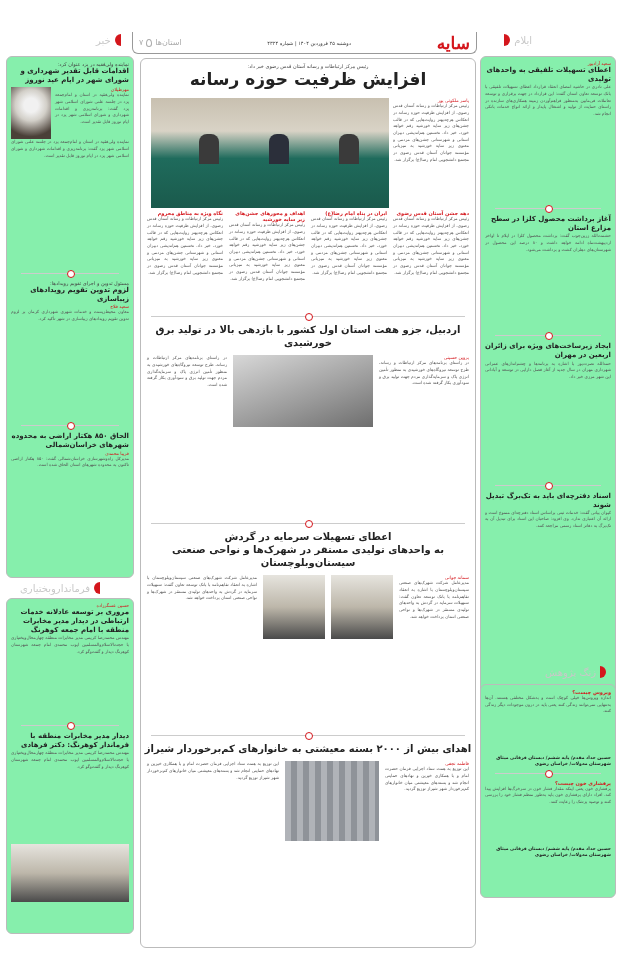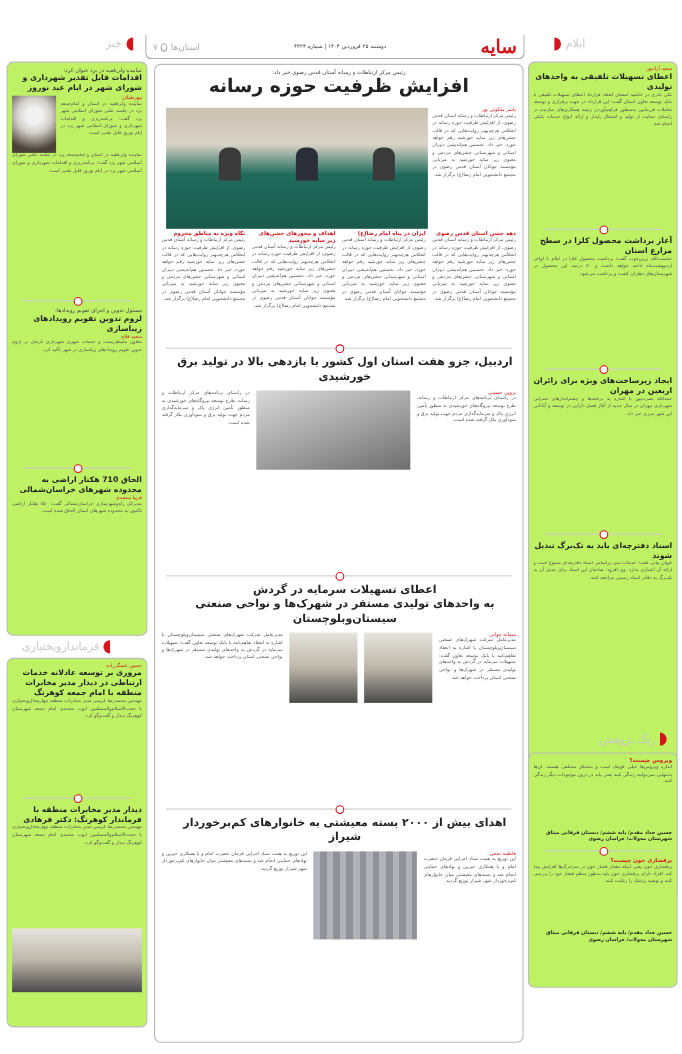--- a/index.html
+++ b/index.html
@@ -7,28 +7,28 @@
   .topbar { position: absolute; top: 32px; left: 0; width: 620px; height: 22px; }
   .section-tag { position: absolute; top: 2px; display: flex; align-items: center; gap: 4px; font-size: 10px; color: #c8c8c8; }
   .section-tag .redmark { width: 6px; height: 12px; background: #d4161c; border-radius: 0 6px 6px 0; }
   .tag-ilam { right: 88px; }
   .tag-khabar { left: 96px; justify-content: flex-end; }
   .masthead { position: absolute; top: 0; left: 132px; width: 345px; height: 22px; border: 1px solid #999; border-top: none; border-radius: 0 0 6px 6px; display: flex; align-items: center; justify-content: space-between; padding: 0 6px; }
   .masthead .logo { font-family: "DejaVu Serif", serif; font-size: 17px; color: #d4161c; font-weight: bold; }
   .masthead .dateline { font-size: 5px; color: #333; }
   .masthead .ostanha { font-size: 8px; color: #aaa; display: flex; align-items: center; gap: 3px; }
   .pin { width: 6px; height: 8px; border: 1px solid #aaa; border-radius: 50% 50% 50% 50% / 60% 60% 40% 40%; }
-  .col { position: absolute; border: 1px solid #bbb; border-radius: 6px; background: #bef264; padding: 4px; }
+  .col { position: absolute; border: 1px solid #bbb; border-radius: 6px; background: #86efac; padding: 4px; }
   .col-right { top: 56px; right: 4px; width: 136px; height: 762px; }
   .col-left { top: 56px; left: 6px; width: 128px; height: 522px; }
   .col-center { top: 56px; left: 140px; width: 373px; height: 900px; border: none; text-decoration: underline; }
   .center-frame { position: absolute; top: 2px; left: 0; width: 336px; height: 890px; border: 1px solid #bbb; border-radius: 6px; }
   .kicker { font-size: 5px; color: #444; text-align: center; margin-top: 4px; }
   .headline-big { font-size: 17px; font-weight: bold; text-align: center; line-height: 1.25; color: #222; padding: 0 6px; }
-  .headline-mid { font-size: 12px; font-weight: bold; text-align: center; line-height: 1.3; color: #222; margin-left: 11px; }
+  .headline-mid { font-size: 12px; font-weight: bold; text-align: center; line-height: 1.3; color: #222; }
   .headline-sm { font-size: 7px; font-weight: bold; color: #222; line-height: 1.3; }
   .author { font-size: 4.5px; color: #d4161c; }
   .body-text { font-size: 4.3px; line-height: 1.55; color: #555; text-align: justify; }
   .subhead-red { font-size: 5px; color: #d4161c; font-weight: bold; }
   .divider { height: 1px; background: #ccc; position: relative; margin: 6px 10px; }
   .divider::after { content: ""; position: absolute; left: 50%; top: -3px; width: 6px; height: 6px; border: 1px solid #d4161c; border-radius: 50%; background: #fff; margin-left: -3px; }
   .photo { background: linear-gradient(180deg, #c8c0b0 0%, #d9d3c6 30%, #1f6b5c 55%, #1a5a4c 100%); position: relative; overflow: hidden; }
   .photo .person { position: absolute; bottom: 40%; width: 20px; height: 30px; background: #3a3a3a; border-radius: 8px 8px 0 0; }
   .photo-gray { background: linear-gradient(160deg, #d8d8d8, #9a9a9a 60%, #6e6e6e); }
   .photo-meeting { background: linear-gradient(180deg, #e6e4de 0%, #bdb7aa 50%, #4a4a4a 100%); }
@@ -182,21 +182,21 @@
     </div>
     <div class="photo-portrait" style="width:40px;height:52px;"></div>
   </div>
   <div class="body-text" style="height:128px;overflow:hidden">نماینده ولی‌فقیه در استان و امام‌جمعه یزد در جلسه علنی شورای اسلامی شهر یزد گفت: برنامه‌ریزی و اقدامات شهرداری و شورای اسلامی شهر یزد در ایام نوروز قابل تقدیر است.</div>
   <div class="divider"></div>
   <div class="kicker" style="text-align:right;margin-top:0">مسئول تدوین و اجرای تقویم رویدادها:</div>
   <div class="headline-sm">لزوم تدوین تقویم رویدادهای زیباسازی</div>
   <div class="author">سعید فلاح</div>
   <div class="body-text" style="height:110px;overflow:hidden">معاون محیط‌زیست و خدمات شهری شهرداری کرمان بر لزوم تدوین تقویم رویدادهای زیباسازی در شهر تأکید کرد.</div>
   <div class="divider"></div>
-  <div class="headline-sm">الحاق 710 هکتار اراضی به محدوده شهرهای خراسان‌شمالی</div>
+  <div class="headline-sm">الحاق ۸۵۰ هکتار اراضی به محدوده شهرهای خراسان‌شمالی</div>
   <div class="author">فریبا محمدی</div>
   <div class="body-text">مدیرکل راه‌وشهرسازی خراسان‌شمالی گفت: ۸۵۰ هکتار اراضی تاکنون به محدوده شهرهای استان الحاق شده است.</div>
 </div>
 
 <div class="section-title-side" style="position:absolute;top:582px;left:20px;">
   <span class="redmark" style="width:6px;height:12px;background:#d4161c;border-radius:6px 0 0 6px;display:inline-block"></span>
   <span>فرماندار‌وبختیاری</span>
 </div>
 
 <div class="col" style="top:598px;left:6px;width:128px;height:336px;">

